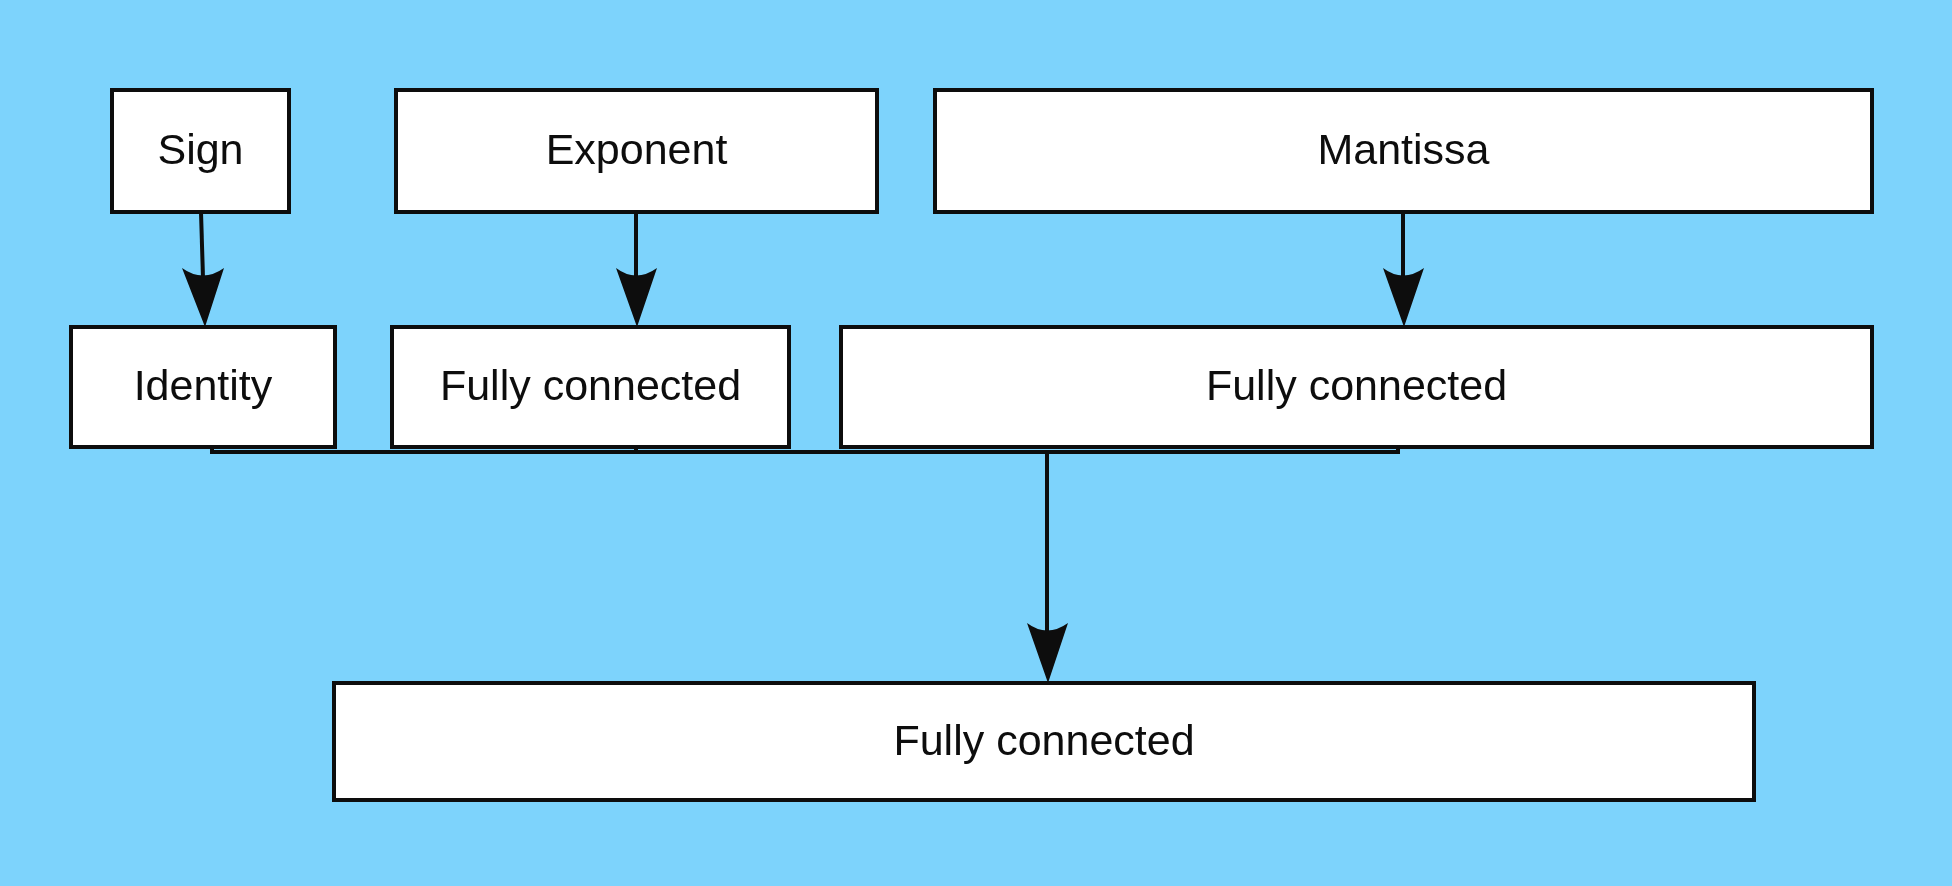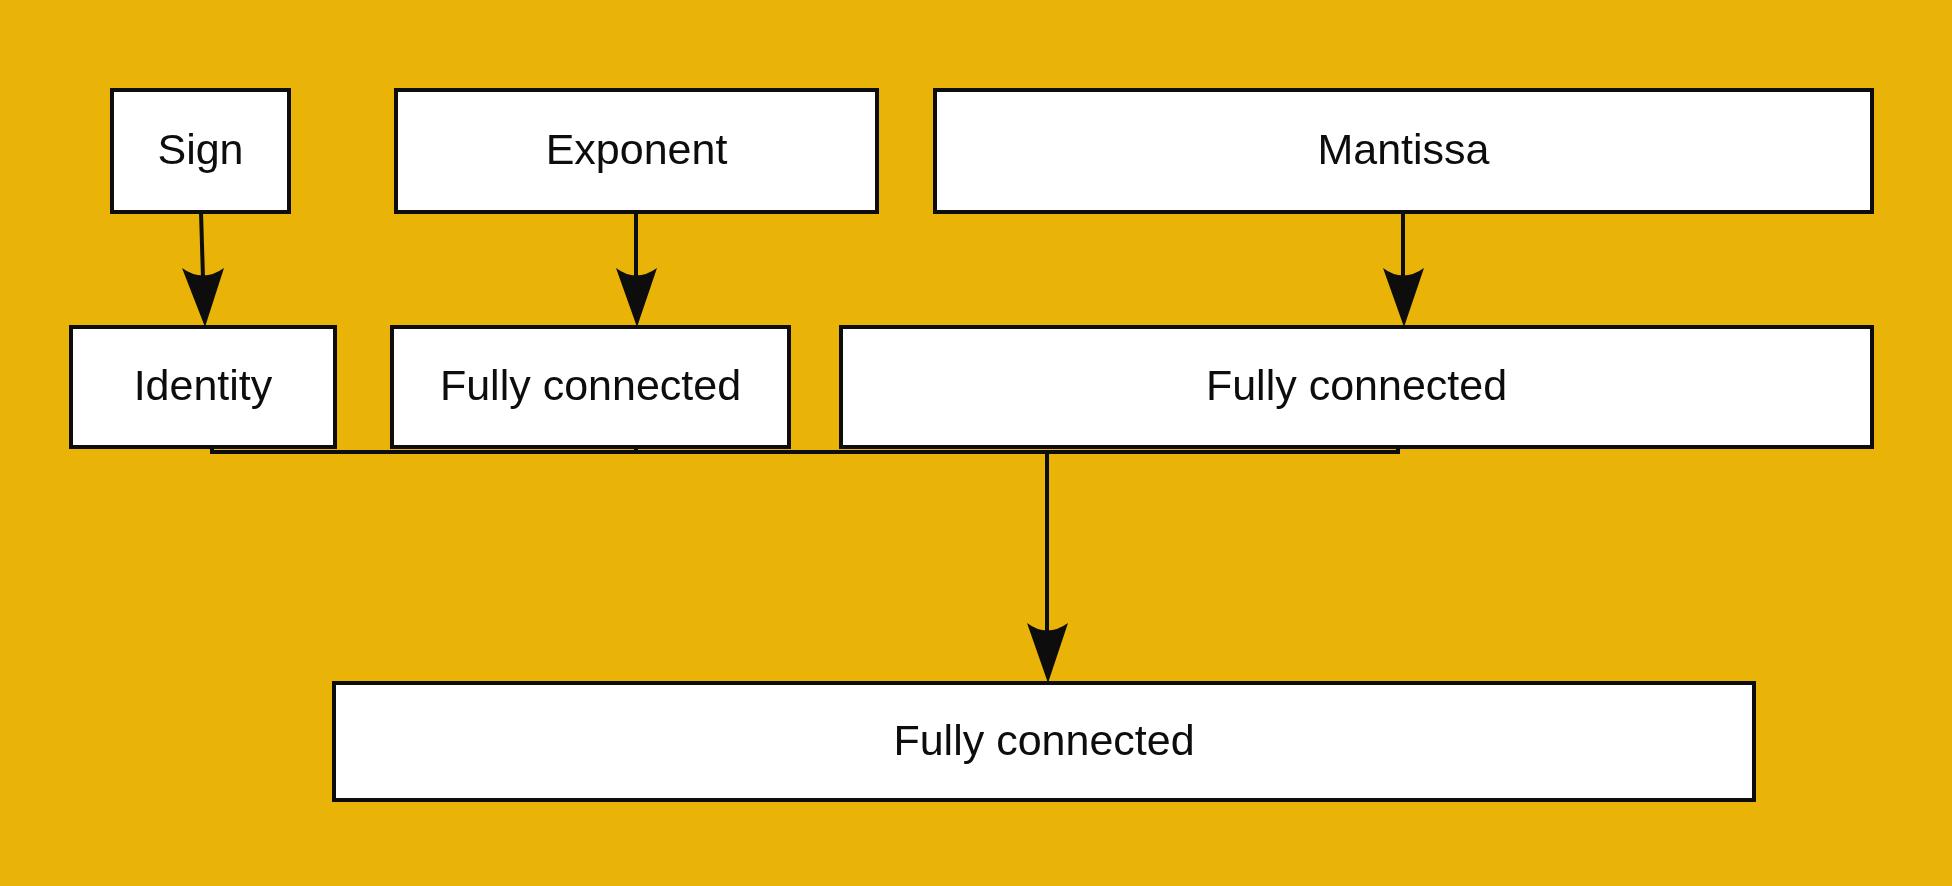--- a/index.html
+++ b/index.html
@@ -8,21 +8,21 @@
     padding: 0;
     background: #ffffff;
   }
   body {
     font-family: "Liberation Sans", sans-serif;
   }
   #diagram-root {
     position: relative;
     width: 1952px;
     height: 886px;
-    background: #eab308;
+    background: #7dd3fc;
     overflow: hidden;
   }
   #diagram-svg {
     position: absolute;
     left: 0;
     top: 0;
     width: 1952px;
     height: 886px;
     display: block;
   }

